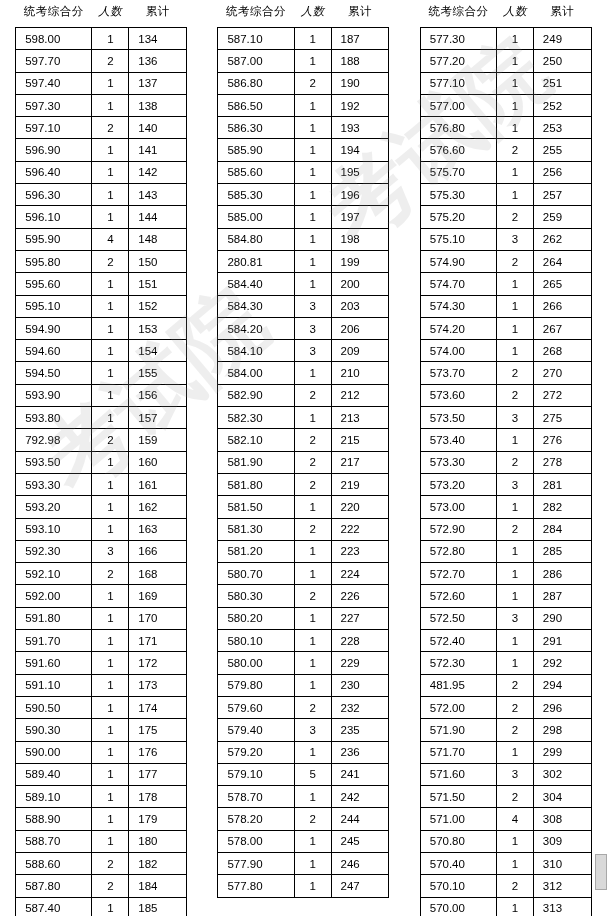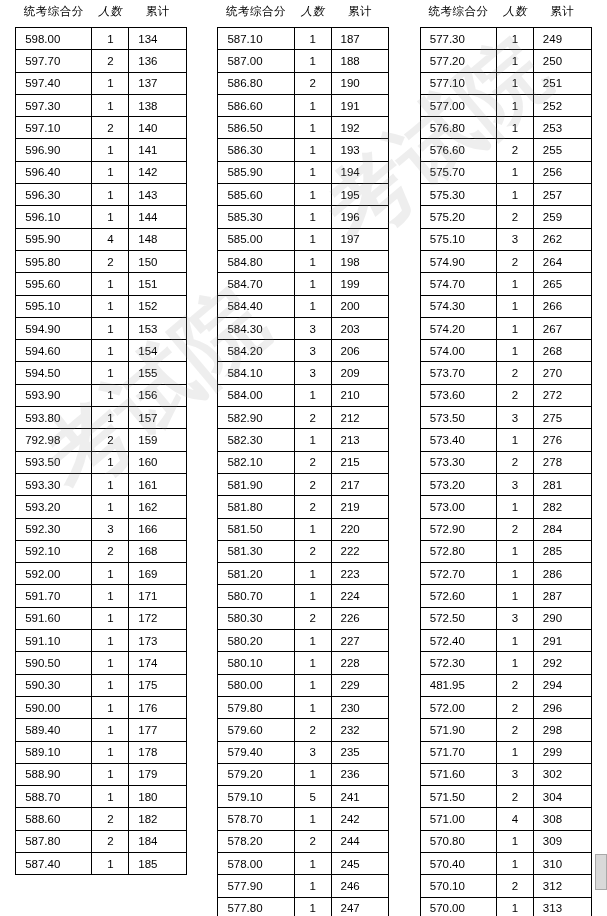--- a/index.html
+++ b/index.html
@@ -236,33 +236,43 @@
                 <td class="score">593.30</td>
                 <td class="count">1</td>
                 <td class="cum">161</td>
               </tr>
               <tr>
                 <td class="score">593.20</td>
                 <td class="count">1</td>
                 <td class="cum">162</td>
               </tr>
               <tr>
+                <td class="score">593.10</td>
+                <td class="count">1</td>
+                <td class="cum">163</td>
+              </tr>
+              <tr>
                 <td class="score">592.30</td>
                 <td class="count">3</td>
                 <td class="cum">166</td>
               </tr>
               <tr>
                 <td class="score">592.10</td>
                 <td class="count">2</td>
                 <td class="cum">168</td>
               </tr>
               <tr>
                 <td class="score">592.00</td>
                 <td class="count">1</td>
                 <td class="cum">169</td>
+              </tr>
+              <tr>
+                <td class="score">591.80</td>
+                <td class="count">1</td>
+                <td class="cum">170</td>
               </tr>
               <tr>
                 <td class="score">591.70</td>
                 <td class="count">1</td>
                 <td class="cum">171</td>
               </tr>
               <tr>
                 <td class="score">591.60</td>
                 <td class="count">1</td>
                 <td class="cum">172</td>
@@ -347,25 +357,20 @@
                 <td class="score">587.00</td>
                 <td class="count">1</td>
                 <td class="cum">188</td>
               </tr>
               <tr>
                 <td class="score">586.80</td>
                 <td class="count">2</td>
                 <td class="cum">190</td>
               </tr>
               <tr>
-                <td class="score">586.60</td>
-                <td class="count">1</td>
-                <td class="cum">191</td>
-              </tr>
-              <tr>
                 <td class="score">586.50</td>
                 <td class="count">1</td>
                 <td class="cum">192</td>
               </tr>
               <tr>
                 <td class="score">586.30</td>
                 <td class="count">1</td>
                 <td class="cum">193</td>
               </tr>
               <tr>
@@ -387,21 +392,21 @@
                 <td class="score">585.00</td>
                 <td class="count">1</td>
                 <td class="cum">197</td>
               </tr>
               <tr>
                 <td class="score">584.80</td>
                 <td class="count">1</td>
                 <td class="cum">198</td>
               </tr>
               <tr>
-                <td class="score">584.70</td>
+                <td class="score">280.81</td>
                 <td class="count">1</td>
                 <td class="cum">199</td>
               </tr>
               <tr>
                 <td class="score">584.40</td>
                 <td class="count">1</td>
                 <td class="cum">200</td>
               </tr>
               <tr>
                 <td class="score">584.30</td>

